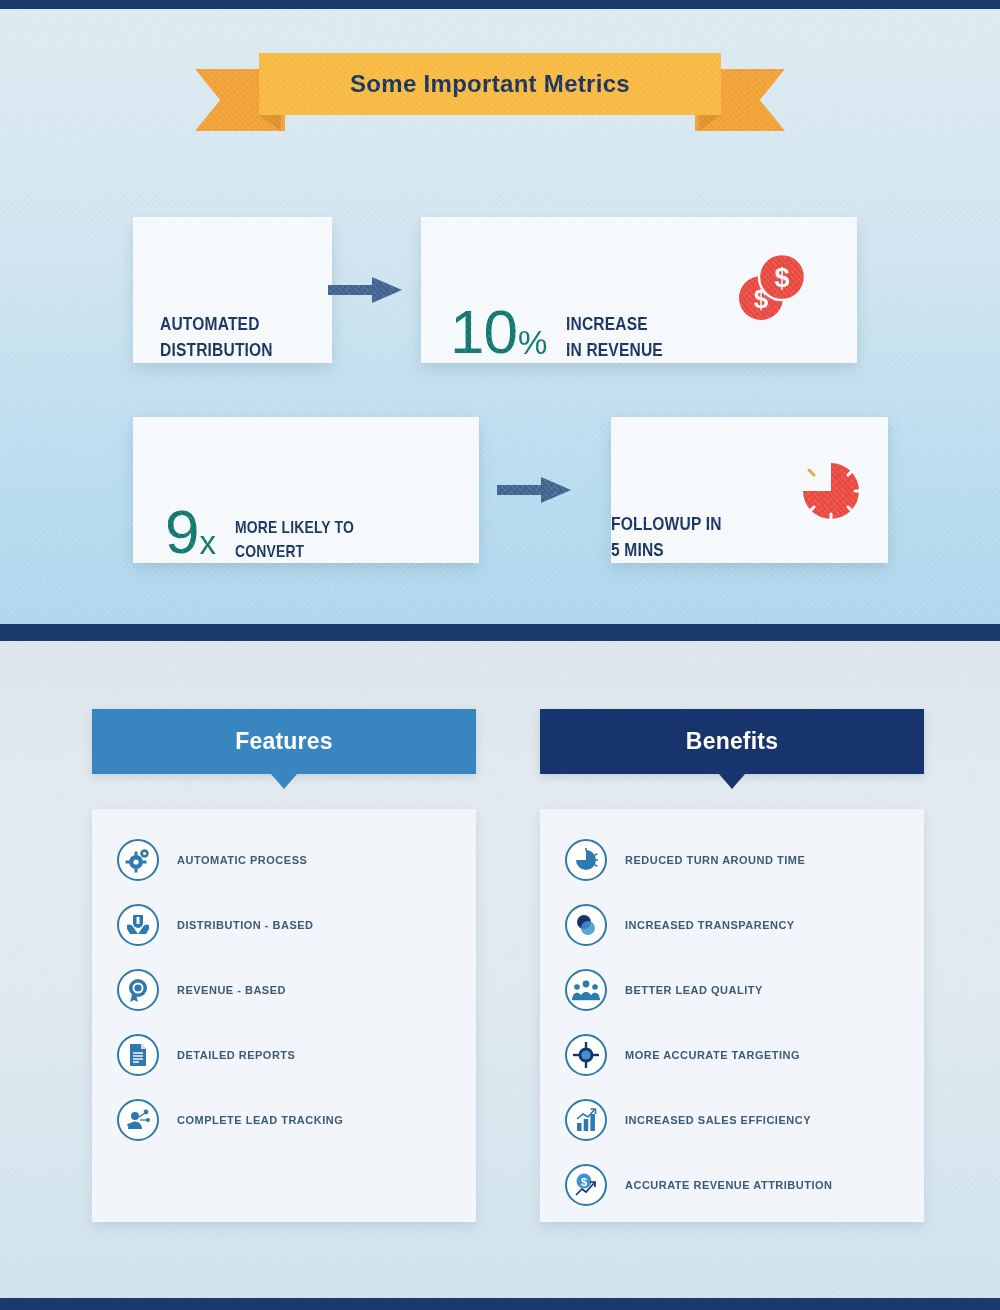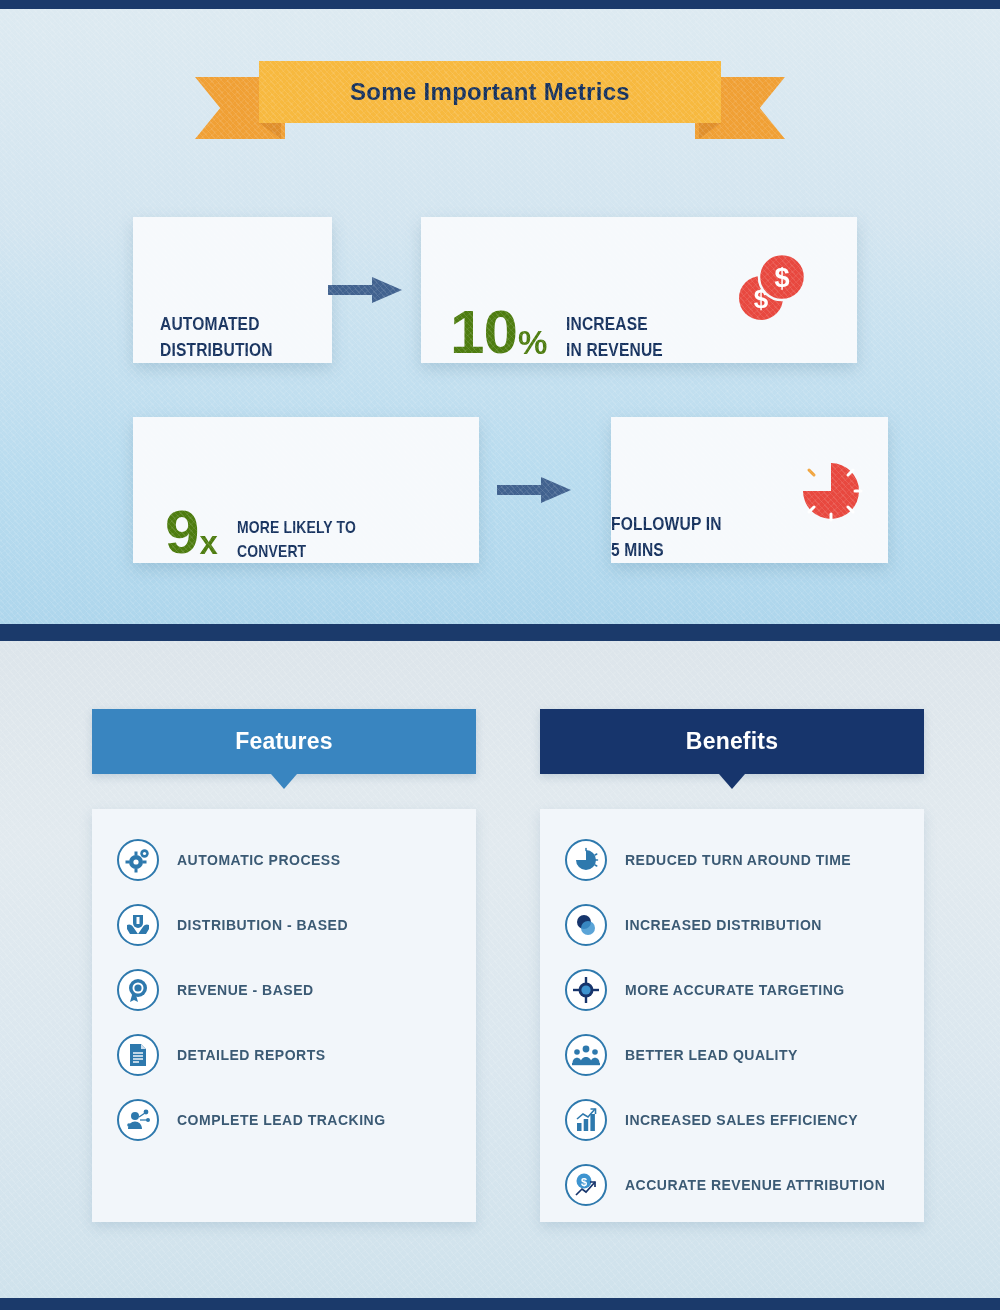--- a/index.html
+++ b/index.html
@@ -70,21 +70,21 @@
     background:
       repeating-linear-gradient(50deg, rgba(255,255,255,.18) 0 1px, rgba(255,255,255,0) 1px 5px),
       repeating-linear-gradient(-40deg, rgba(255,255,255,.10) 0 1px, rgba(255,255,255,0) 1px 6px);
     opacity: .6;
     pointer-events: none;
   }
 
   
   .ribbon {
     position: absolute;
-    left: 195px; top: 52px;
+    left: 195px; top: 44px;
     width: 590px; height: 90px;
   }
   .ribbon-tail {
     position: absolute;
     top: 16px;
     width: 90px; height: 62px;
     background: #f0a035;
   }
   .ribbon-tail.left {
     left: 0;
@@ -137,22 +137,22 @@
     font-weight: bold;
     font-size: 19px;
     line-height: 1.38;
     letter-spacing: .2px;
     transform: scaleX(.82);
     transform-origin: left center;
   }
   .cond-label.sm { font-size: 17px; }
 
   .big-num {
-    color: #4d7c0f;
-    font-weight: bold;
+    color: #0f766e;
+    font-weight: normal;
     font-size: 62px;
     line-height: 1;
     letter-spacing: -1px;
     display: flex;
     align-items: flex-end;
   }
   .big-num .unit {
     font-size: 33px;
     line-height: 1;
     padding-bottom: 4px;
@@ -228,21 +228,21 @@
     border-radius: 50%;
     background: #ffffff;
     display: flex;
     align-items: center;
     justify-content: center;
     box-sizing: border-box;
   }
   .item-label {
     margin-left: 18px;
     color: #3b5a74;
-    font-size: 14px;
+    font-size: 11px;
     font-weight: bold;
     letter-spacing: .5px;
   }
 </style>
 </head>
 <body>
 
 <div id="page">
 
   <div class="top-bar"></div>
@@ -449,58 +449,58 @@
       <span class="item-label">REDUCED TURN AROUND TIME</span>
     </div>
 
     <div class="list-item">
       <span class="item-icon">
         <svg width="26" height="26" viewBox="0 0 26 26">
           <circle cx="11" cy="10" r="7" fill="#17356c"></circle>
           <circle cx="15" cy="16" r="7" fill="#3e94d0" opacity="0.85"></circle>
         </svg>
       </span>
-      <span class="item-label">INCREASED DISTRIBUTION</span>
+      <span class="item-label">INCREASED TRANSPARENCY</span>
+    </div>
+
+    <div class="list-item">
+      <span class="item-icon">
+        <svg width="28" height="26" viewBox="0 0 28 26">
+          <g fill="#2e79ad">
+            <circle cx="14" cy="7" r="3.4"></circle>
+            <path d="M8.5 21 c0 -3.6 2.4 -6 5.5 -6 s5.5 2.4 5.5 6 Z"></path>
+            <circle cx="5" cy="10" r="2.8"></circle>
+            <path d="M0.5 21 c0 -3.2 2 -5.3 4.5 -5.3 s4.5 2.1 4.5 5.3 Z"></path>
+            <circle cx="23" cy="10" r="2.8"></circle>
+            <path d="M18.5 21 c0 -3.2 2 -5.3 4.5 -5.3 s4.5 2.1 4.5 5.3 Z"></path>
+            <rect x="0" y="21" width="28" height="2.2"></rect>
+          </g>
+        </svg>
+      </span>
+      <span class="item-label">BETTER LEAD QUALITY</span>
     </div>
 
     <div class="list-item">
       <span class="item-icon">
         <svg width="26" height="26" viewBox="0 0 26 26">
           <g fill="#17356c">
             <circle cx="13" cy="13" r="7.5"></circle>
             <circle cx="13" cy="13" r="4.6" fill="#3e94d0"></circle>
             <rect x="11.8" y="0" width="2.4" height="6"></rect>
             <rect x="11.8" y="20" width="2.4" height="6"></rect>
             <rect x="0" y="11.8" width="6" height="2.4"></rect>
             <rect x="20" y="11.8" width="6" height="2.4"></rect>
           </g>
         </svg>
       </span>
       <span class="item-label">MORE ACCURATE TARGETING</span>
     </div>
 
     <div class="list-item">
       <span class="item-icon">
-        <svg width="28" height="26" viewBox="0 0 28 26">
-          <g fill="#2e79ad">
-            <circle cx="14" cy="7" r="3.4"></circle>
-            <path d="M8.5 21 c0 -3.6 2.4 -6 5.5 -6 s5.5 2.4 5.5 6 Z"></path>
-            <circle cx="5" cy="10" r="2.8"></circle>
-            <path d="M0.5 21 c0 -3.2 2 -5.3 4.5 -5.3 s4.5 2.1 4.5 5.3 Z"></path>
-            <circle cx="23" cy="10" r="2.8"></circle>
-            <path d="M18.5 21 c0 -3.2 2 -5.3 4.5 -5.3 s4.5 2.1 4.5 5.3 Z"></path>
-            <rect x="0" y="21" width="28" height="2.2"></rect>
-          </g>
-        </svg>
-      </span>
-      <span class="item-label">BETTER LEAD QUALITY</span>
-    </div>
-
-    <div class="list-item">
-      <span class="item-icon">
         <svg width="26" height="26" viewBox="0 0 26 26">
           <g fill="#2e79ad">
             <rect x="4" y="16" width="4.5" height="8"></rect>
             <rect x="10.7" y="12" width="4.5" height="12"></rect>
             <rect x="17.4" y="7" width="4.5" height="17"></rect>
           </g>
           <path d="M4 12 L10 7 L15 10 L22 2" stroke="#2e79ad" stroke-width="1.6" fill="none"></path>
           <path d="M17.5 2 h5 v5" stroke="#2e79ad" stroke-width="1.6" fill="none"></path>
         </svg>
       </span>

